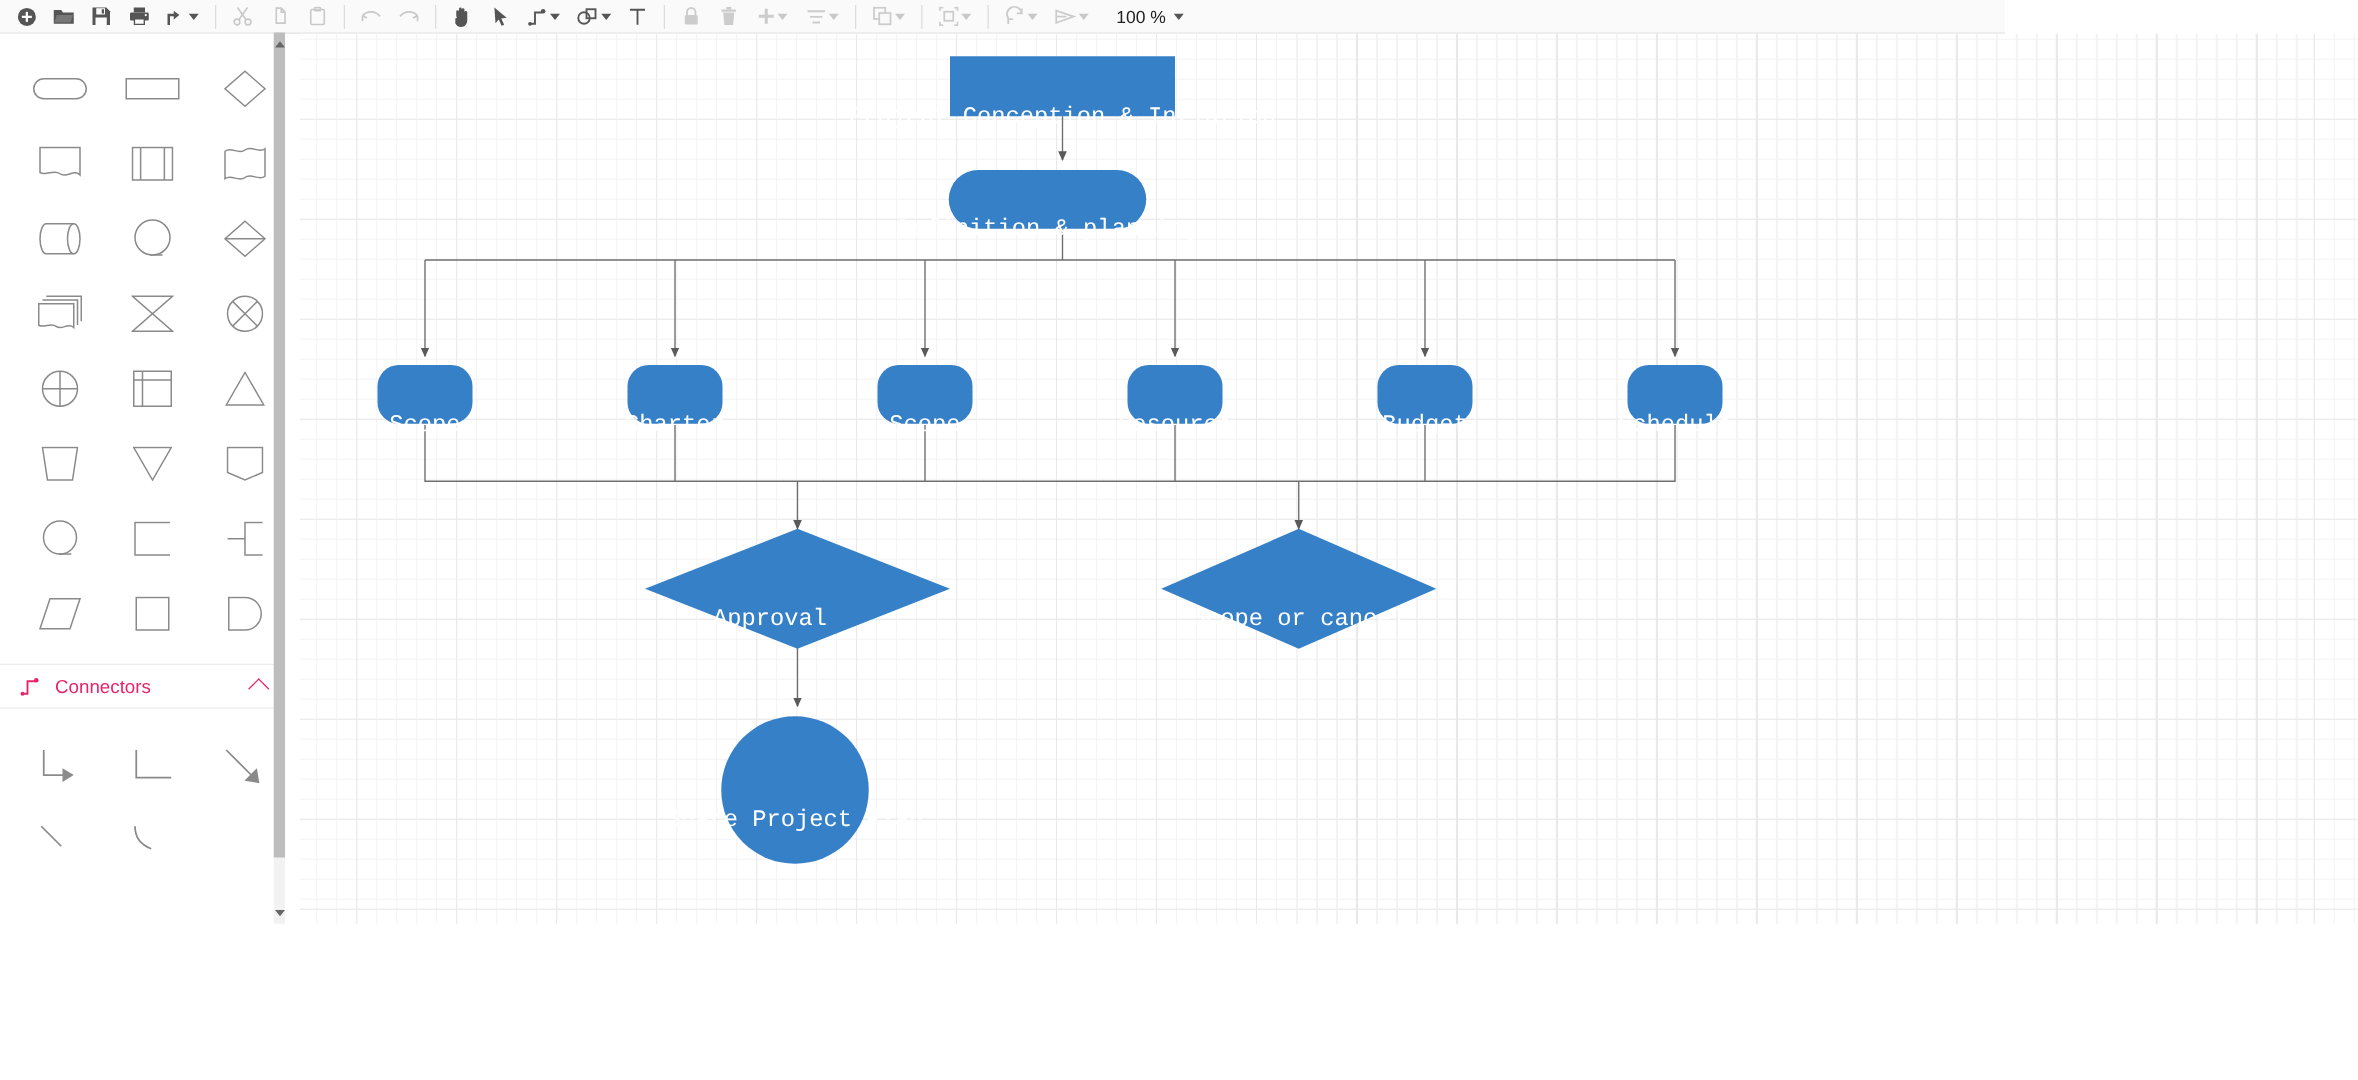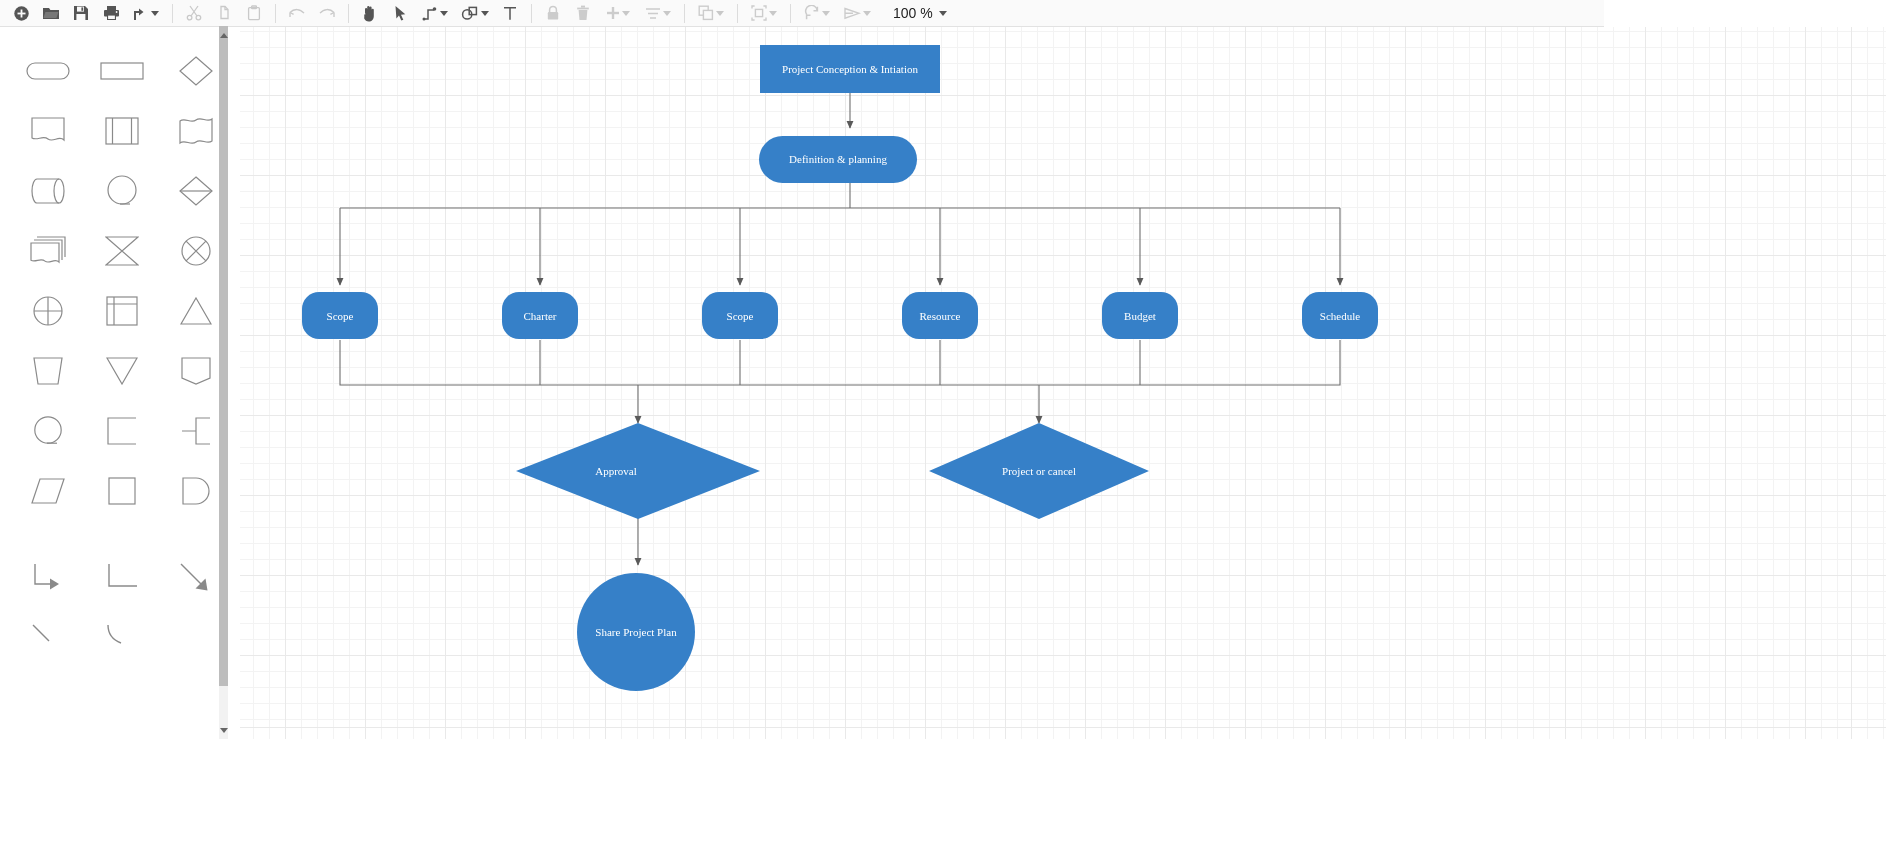--- a/index.html
+++ b/index.html
@@ -118,25 +118,26 @@
       repeating-linear-gradient(to right,  #f3f3f3 0 1px, transparent 1px 16px),
       repeating-linear-gradient(to bottom, #f3f3f3 0 1px, transparent 1px 16px),
       #ffffff;
     background-position: -35px -12px, -35px -12px, -35px -12px, -35px -12px, 0 0;
     overflow: hidden;
   }
   #diagram { position: absolute; top: 0; left: 0; width: 1646px; height: 712px; }
   .node-label {
     position: absolute;
     color: #ffffff;
-    font-size: 11px;
-    font-family: Liberation Serif, serif;
+    font-size: 19px;
+    font-family: Liberation Mono, monospace;
     white-space: nowrap;
     pointer-events: none;
     transform: translate(-50%, -50%);
+    margin-top: 24px;
   }
 </style>
 </head>
 <body>
 
 <div id="toolbar">
 
   <div class="tb-btn" title="New">
     <svg width="17" height="17" viewBox="0 0 17 17">
         <circle cx="8.5" cy="8.5" r="7.2" fill="#555"></circle>
@@ -450,20 +451,31 @@
           <rect x="1" y="1" width="26" height="26"></rect>
         </svg>
       </div>
     <div class="shape-cell">
         <svg width="28" height="28" viewBox="0 0 28 28" fill="none" stroke="#8a8a8a" stroke-width="1.2">
           <path d="M1 1h13a13 13 0 010 26H1z"></path>
         </svg>
       </div>
   </div>
 
+  <div class="panel-header accent" style="border-top:1px solid #ececec;">
+    <span class="ph-icon">
+      <svg width="17" height="15" viewBox="0 0 17 15" fill="none" stroke="#e6246b" stroke-width="1.5">
+          <path d="M2 13h4V3h7"></path>
+          <circle cx="2" cy="13" r="1.6" fill="#e6246b" stroke="none"></circle>
+          <circle cx="13" cy="2.2" r="1.8" fill="#e6246b" stroke="none"></circle>
+        </svg>
+    </span>
+    <span class="ph-title">Connectors</span>
+    <span class="chev" style="border-color:#e6246b;"></span>
+  </div>
 
   <div class="shape-grid" style="padding-top:16px;">
     <div class="shape-cell">
         <svg width="36" height="30" viewBox="0 0 36 30" fill="none" stroke="#8a8a8a" stroke-width="1.4">
           <path d="M5 2v20h16"></path>
           <path d="M20 16.5l9 5.5-9 5.5z" fill="#8a8a8a" stroke="none"></path>
         </svg>
       </div>
     <div class="shape-cell">
         <svg width="36" height="30" viewBox="0 0 36 30" fill="none" stroke="#8a8a8a" stroke-width="1.4">
@@ -551,15 +563,15 @@
 
   <div class="node-label" style="left:610px; top:42px;">Project Conception &amp; Intiation</div>
   <div class="node-label" style="left:598px; top:132px;">Definition &amp; planning</div>
   <div class="node-label" style="left:100px; top:289px;">Scope</div>
   <div class="node-label" style="left:300px; top:289px;">Charter</div>
   <div class="node-label" style="left:500px; top:289px;">Scope</div>
   <div class="node-label" style="left:700px; top:289px;">Resource</div>
   <div class="node-label" style="left:900px; top:289px;">Budget</div>
   <div class="node-label" style="left:1100px;top:289px;">Schedule</div>
   <div class="node-label" style="left:376px; top:444px;">Approval</div>
-  <div class="node-label" style="left:799px; top:444px;">Project or cancel</div>
+  <div class="node-label" style="left:799px; top:444px;">Scope or cancel</div>
   <div class="node-label" style="left:396px; top:605px;">Share Project Plan</div>
 </div>
 
 </body></html>

